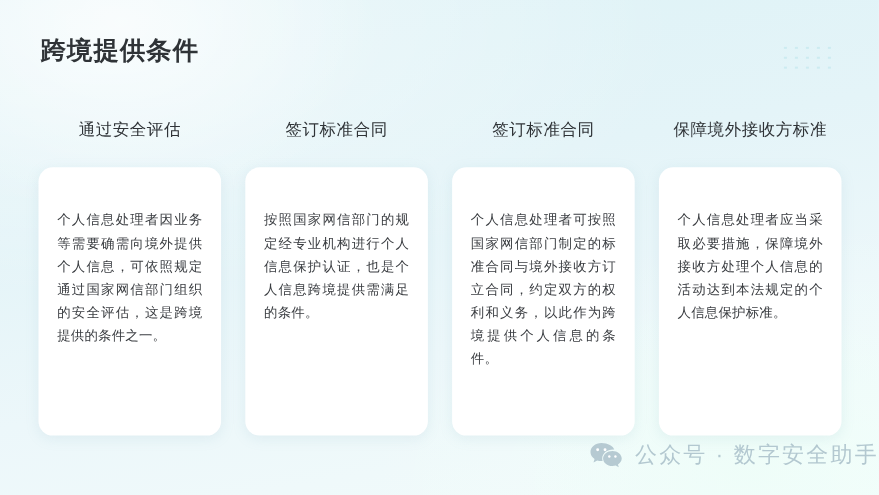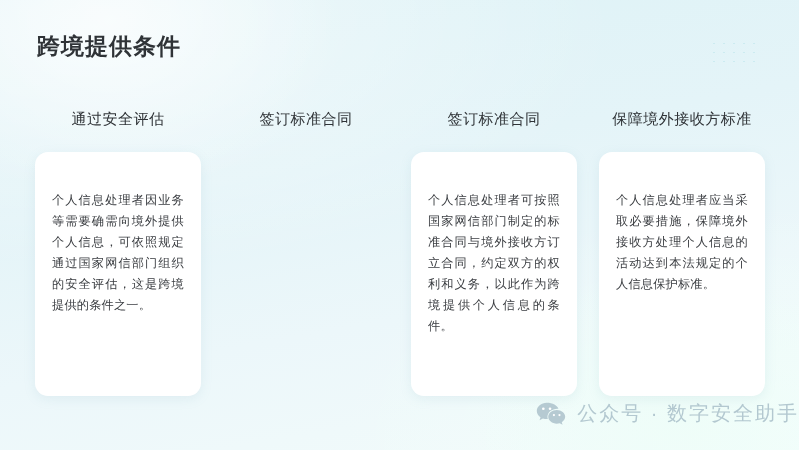--- a/index.html
+++ b/index.html
@@ -149,20 +149,23 @@
 
     <div class="column">
       <div class="card-heading">通过安全评估</div>
       <div class="card">
         <div class="card-body">个人信息处理者因业务等需要确需向境外提供个人信息，可依照规定通过国家网信部门组织的安全评估，这是跨境提供的条件之一。</div>
       </div>
     </div>
 
     <div class="column">
       <div class="card-heading">签订标准合同</div>
+      <div class="card">
+        <div class="card-body">按照国家网信部门的规定经专业机构进行个人信息保护认证，也是个人信息跨境提供需满足的条件。</div>
+      </div>
     </div>
 
     <div class="column">
       <div class="card-heading">签订标准合同</div>
       <div class="card">
         <div class="card-body">个人信息处理者可按照国家网信部门制定的标准合同与境外接收方订立合同，约定双方的权利和义务，以此作为跨境提供个人信息的条件。</div>
       </div>
     </div>
 
     <div class="column">

